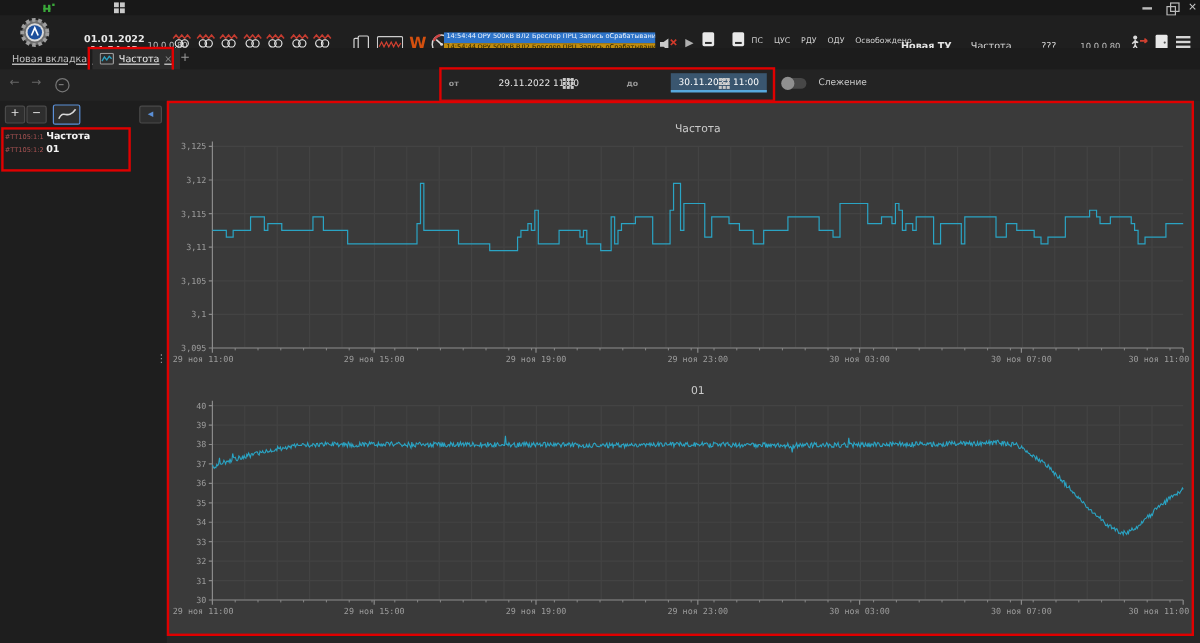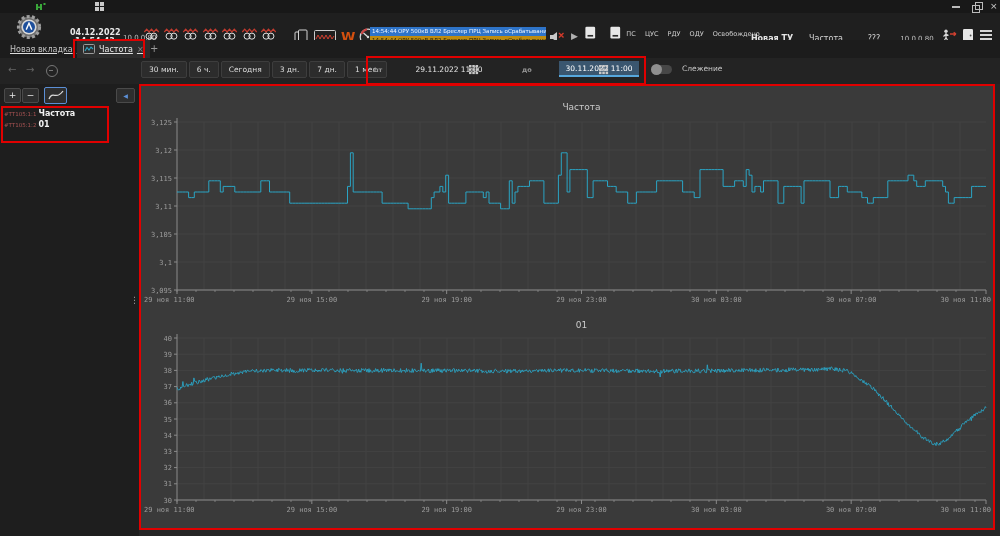--- a/index.html
+++ b/index.html
@@ -164,21 +164,21 @@
     <div class="abs minbar" style="left:952px;top:6px"></div>
     <div class="abs resticon" style="left:972px;top:5px"></div>
     <div class="abs xglyph" style="left:990px;top:2px">×</div>
   </div>
 
   <div class="abs toolbar">
     <svg class="abs" style="left:16px;top:1px" width="26" height="26" viewBox="0 0 26 26">
         <use href="#sym-gearlogo"></use>
       </svg>
     <div class="abs clock">
-      <div>04.12.2022</div>
+      <div>01.01.2022</div>
       <div>14:54:43</div>
     </div>
     <div class="abs ipleft">10.0.0.80</div>
 
     <div class="abs navicons">
       <div class="navitem">
         <svg viewBox="0 0 20 15">
             <use href="#sym-substation"></use>
           </svg>
         <span>Главная</span>
@@ -321,28 +321,20 @@
       <span class="cls">×</span>
     </div>
     <div class="abs" style="left:150px;top:3px;font-size:10px;color:#999;">+</div>
   </div>
   <div class="abs hlbox" style="left:73px;top:39px;width:68px;height:20px;"></div>
 
   <div class="abs toolbar2">
     <div class="abs navarrow" style="left:8px;top:6px">←</div>
     <div class="abs navarrow" style="left:26px;top:6px">→</div>
     <div class="abs circminus" style="left:46px;top:7px"></div>
-  </div>
-  <div class="abs ranges">
-    <div class="rangebtn">30 мин.</div>
-    <div class="rangebtn">6 ч.</div>
-    <div class="rangebtn">Сегодня</div>
-    <div class="rangebtn">3 дн.</div>
-    <div class="rangebtn">7 дн.</div>
-    <div class="rangebtn">1 мес.</div>
   </div>
   <div class="abs dtlabel" style="left:374px;top:66px">от</div>
   <input class="abs dtinput" style="left: 388px; top: 62px; width: 76px;" value="29.11.2022 11:00">
   <svg class="abs" style="left:468px;top:64px" width="11" height="11" viewBox="0 0 11 11">
       <use href="#sym-calendar"></use>
     </svg>
   <div class="abs dtlabel" style="left:522px;top:66px">до</div>
   <input class="abs dtinput sel" style="left: 536px; top: 61px; width: 80px; text-align: center;" value="30.11.2022 11:00">
   <svg class="abs" style="left:598px;top:64px" width="11" height="11" viewBox="0 0 11 11">
       <use href="#sym-calendar"></use>

